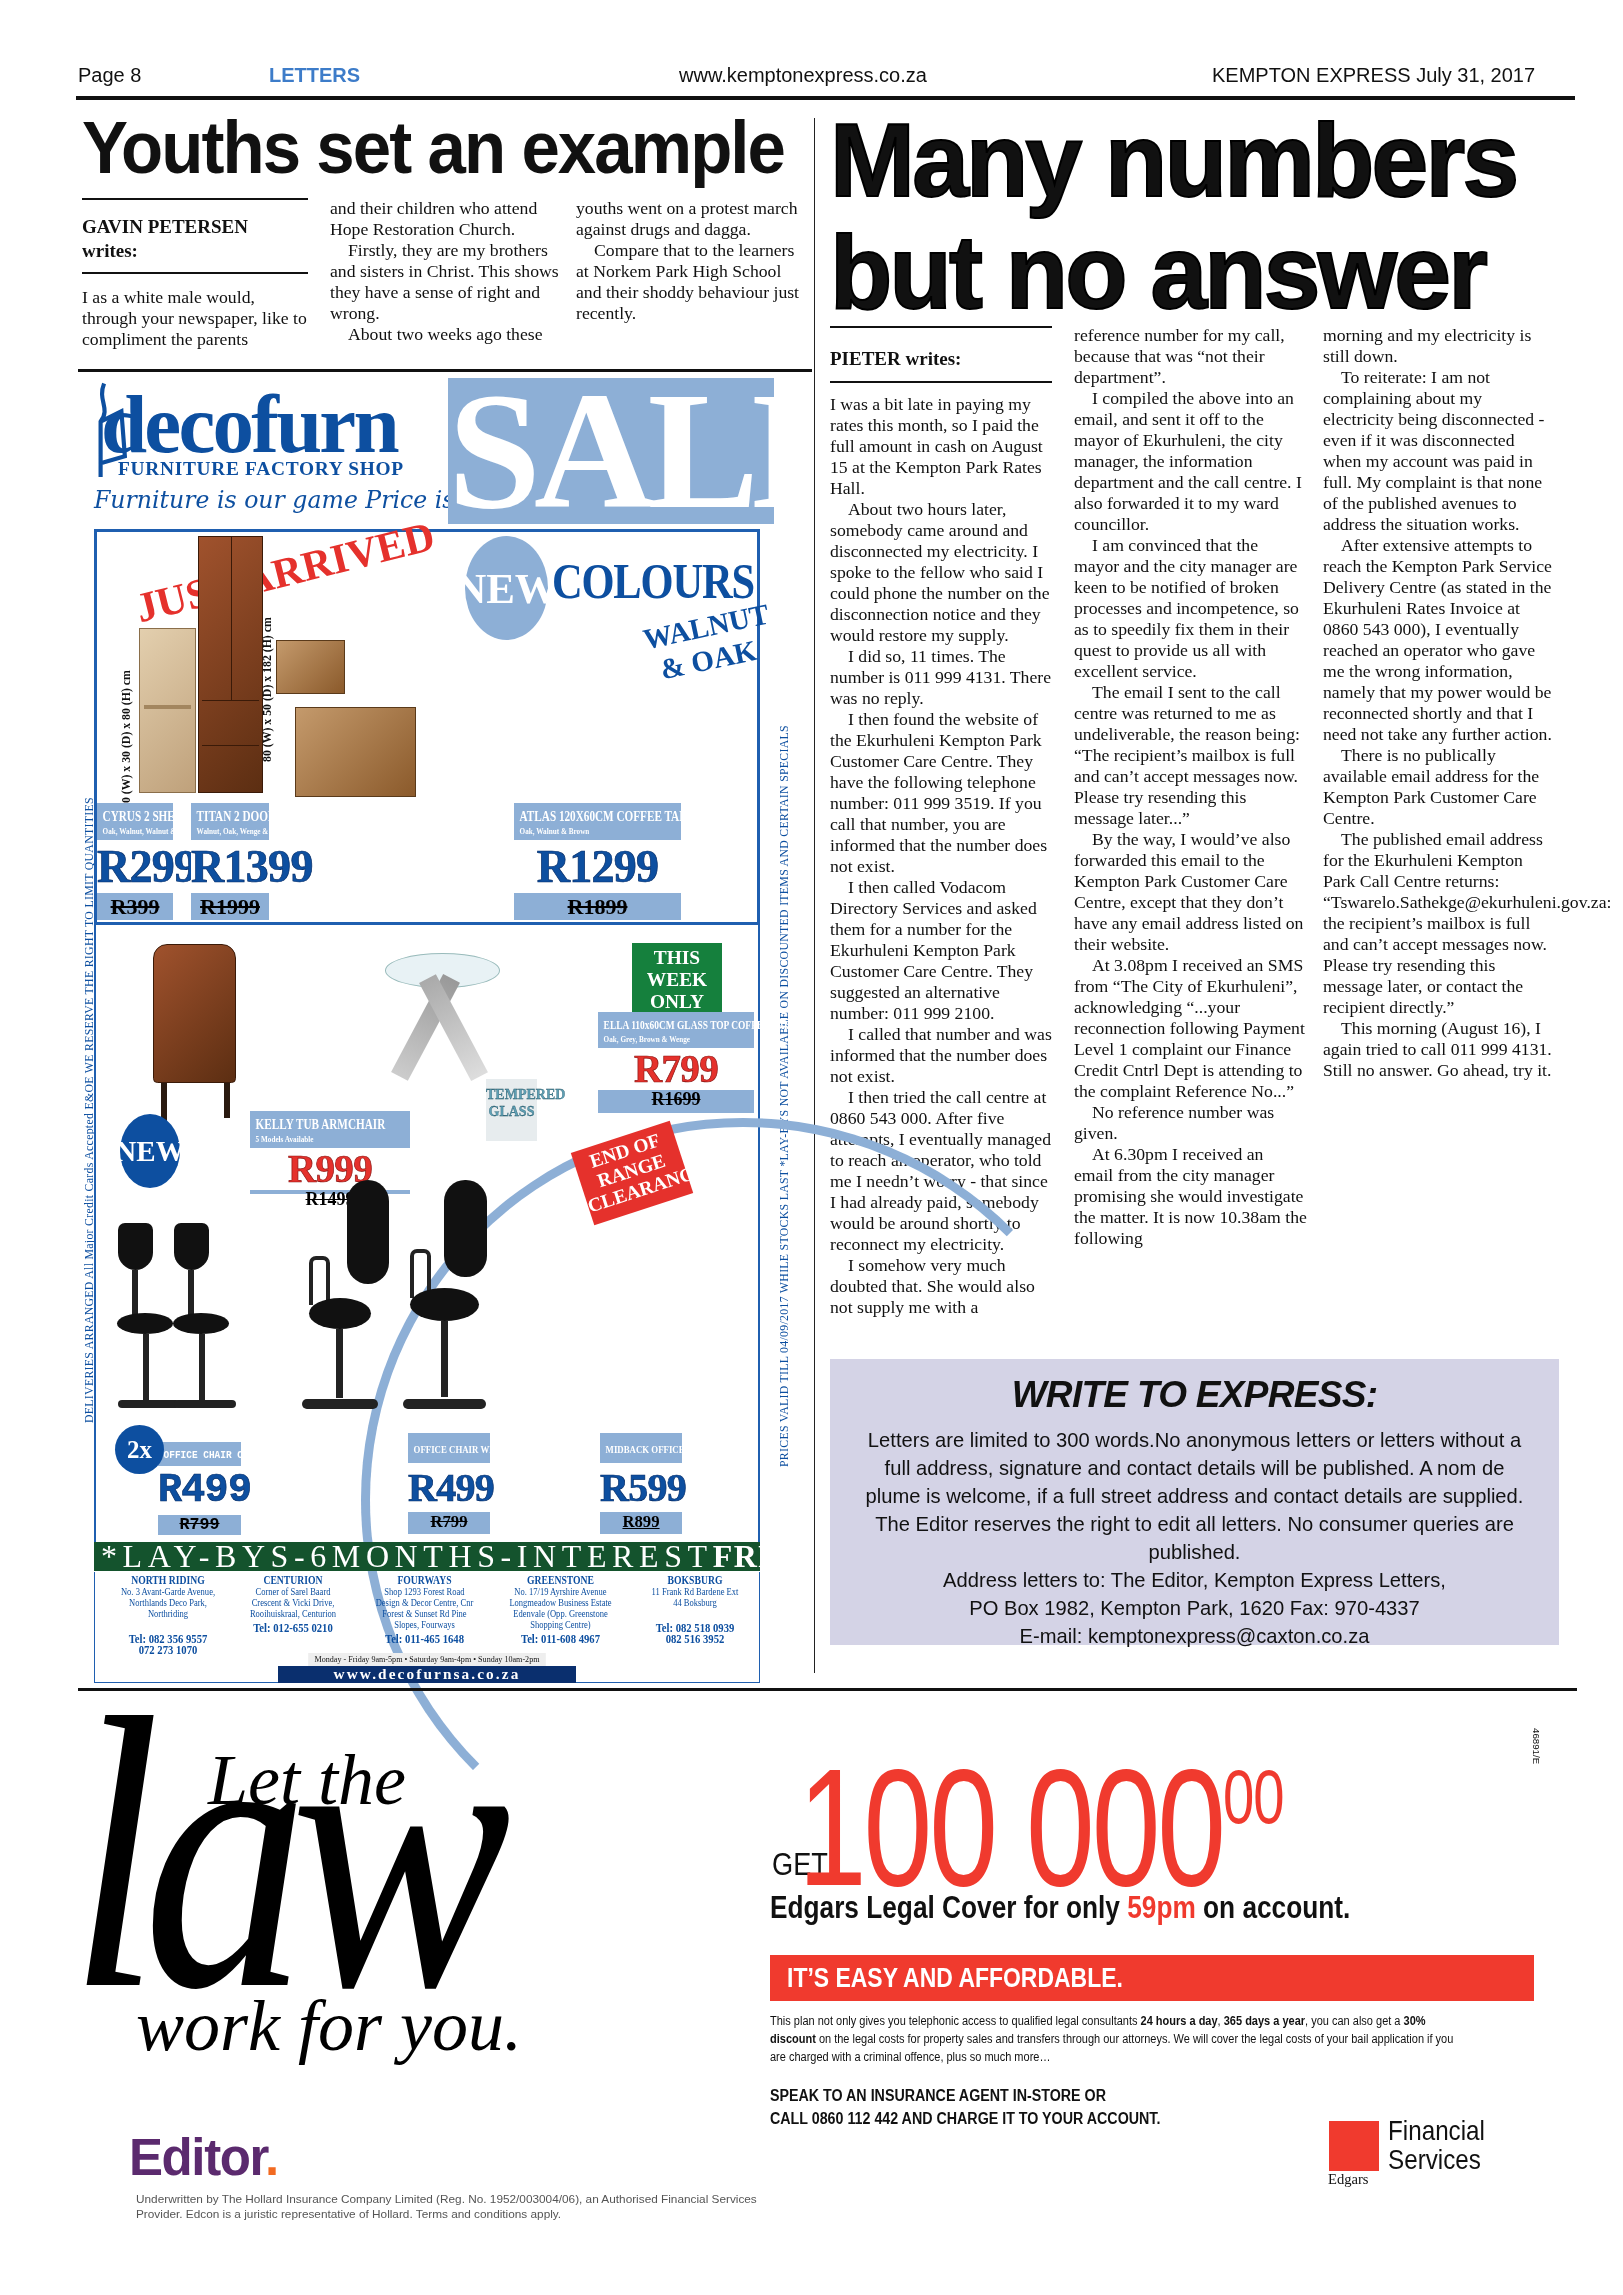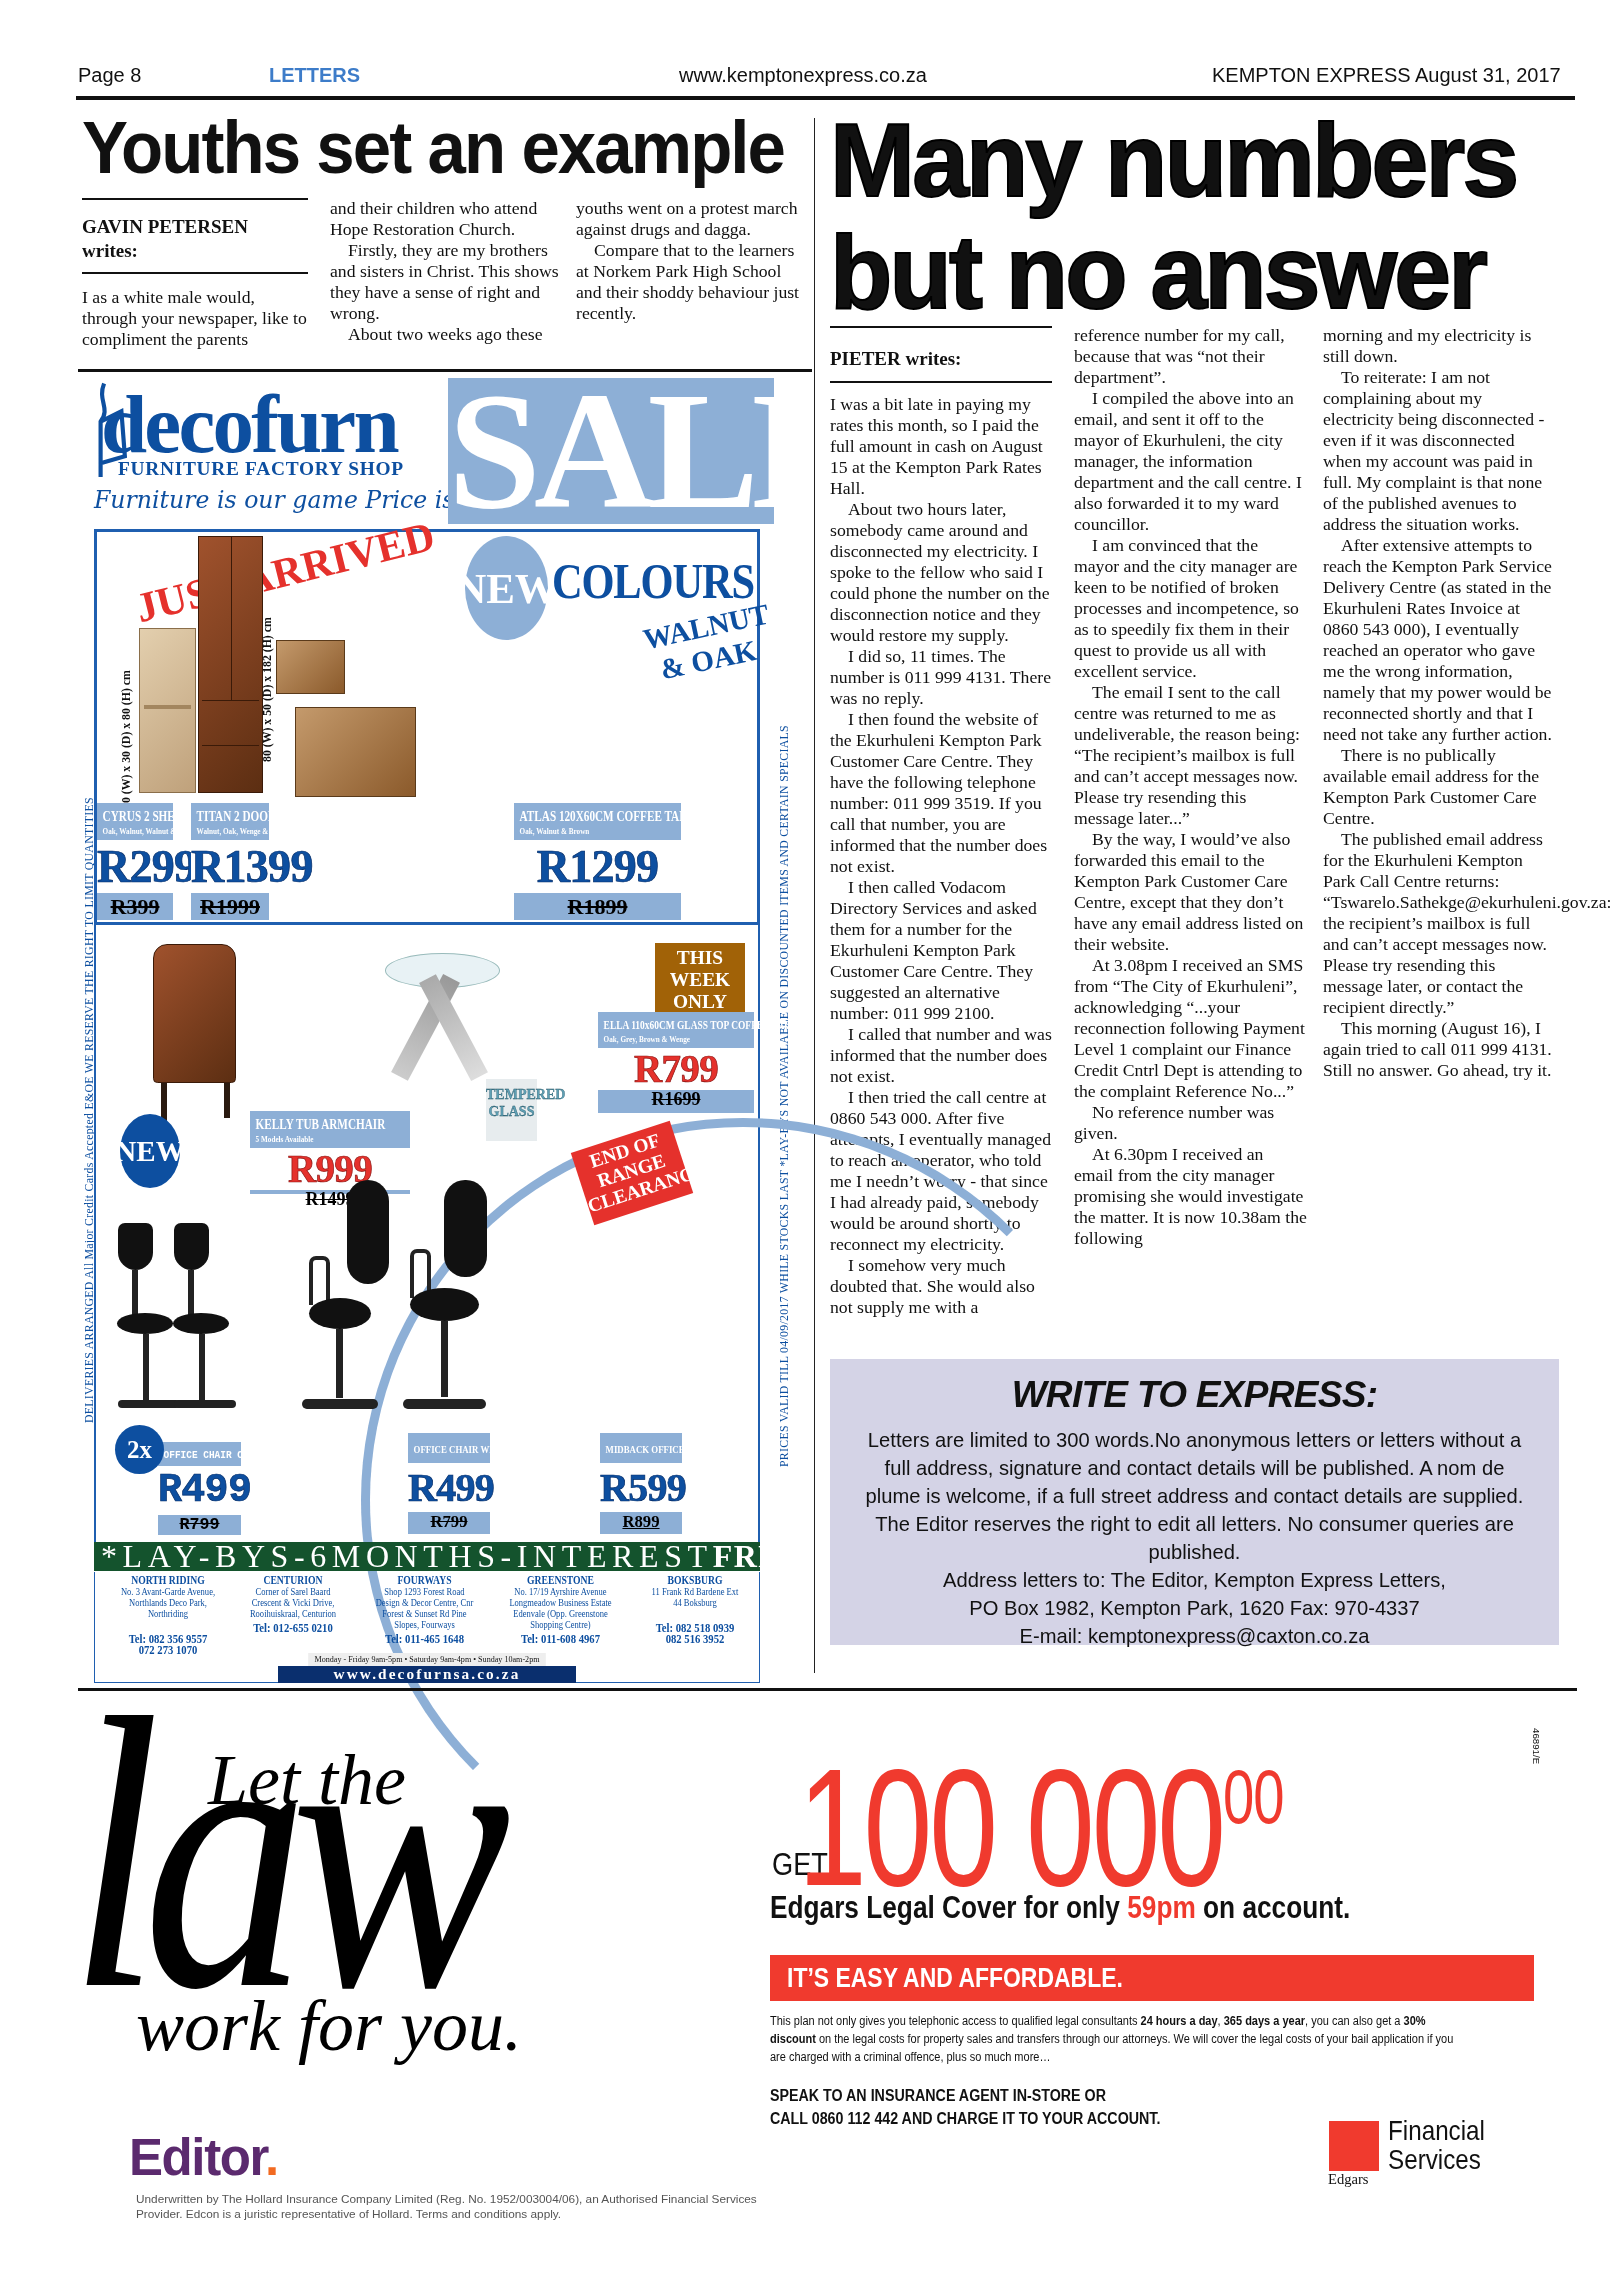--- a/index.html
+++ b/index.html
@@ -45,21 +45,21 @@
   .furn-light { background: linear-gradient(135deg, #e3cfae, #bfa17b); border: 1.4px solid #8a6e4a; }
 
   .tag { background: #8dafd6; color: #fff; }
   .tag .tname { font-weight: bold; font-size: 14px; padding: 5.6px 7px 0; transform: scaleX(0.8); transform-origin: left; white-space: nowrap; }
   .tag .tsub { font-size: 9px; font-weight: bold; padding: 1.4px 7px 4.2px; transform: scaleX(0.8); transform-origin: left; white-space: nowrap; }
   .tag .tprice { background: #fff; font-weight: 900; font-size: 46px; line-height: 53px; text-align: center; letter-spacing: -0.7px; }
   .tag .told { font-weight: 900; font-size: 22px; line-height: 28px; text-align: center; text-decoration: line-through; color: #000000; }
   .p-blue { color: #0d4fa0; -webkit-text-stroke: 0.7px #08306b; }
   .p-red { color: #e5312c; -webkit-text-stroke: 0.7px #8a1512; }
 
-  .thisweek { left: 655px; top: 943px; width: 90px; height: 75px; background: #a16207; color: #fff; font-weight: 900; font-size: 19.4px; line-height: 22px; text-align: center; padding-top: 4.2px; }
+  .thisweek { left: 632px; top: 943px; width: 90px; height: 75px; background: #15803d; color: #fff; font-weight: 900; font-size: 19.4px; line-height: 22px; text-align: center; padding-top: 4.2px; }
   .tempered { left: 486px; top: 1079px; width: 51px; height: 62px; background: #e7ecee; color: #5fa0b5; font-weight: 900; font-size: 14px; line-height: 16.7px; text-align: center; padding-top: 8.3px; -webkit-text-stroke: 0.3px #1e4f5f; }
   .new2 { left: 120px; top: 1114px; width: 60px; height: 74px; border-radius: 50%; background: #0d4fa0; color: #fff; font-weight: 900; font-size: 29px; display: flex; align-items: center; justify-content: center; }
   .clear-arc { left: 361px; top: 1118px; width: 764px; height: 764px; border-radius: 50%; border: 9.7px solid #8dafd6; border-right-color: transparent; border-bottom-color: transparent; }
   .endrange { left: 580px; top: 1135px; width: 104px; height: 76px; background: #e5312c; color: #fff; font-weight: 900; font-size: 19.4px; line-height: 21px; text-align: center; transform: rotate(-18deg); padding-top: 4.2px; }
   .twox { left: 115px; top: 1425px; width: 49px; height: 49px; border-radius: 50%; background: #0d4fa0; color: #fff; font-weight: 900; font-size: 25px; display: flex; align-items: center; justify-content: center; z-index: 3; }
 
   .chair-back { background: #111; border-radius: 8.3px 8.3px 21px 21px; }
   .chair-seat { background: #111; border-radius: 50%; }
   .chair-post { background: #222; }
 
@@ -94,21 +94,21 @@
   .efs-square { left: 1329px; top: 2121px; width: 50px; height: 50px; background: #f03a2e; }
   .efs-edgars { left: 1328px; top: 2171px; font-family: "Liberation Serif", serif; font-size: 14.6px; color: #111; }
   .efs-text { left: 1388px; top: 2116px; font-family: "Liberation Sans", sans-serif; font-size: 28.5px; line-height: 29px; color: #111; transform: scaleX(0.85); transform-origin: left; }
 </style>
 </head>
 <body>
 
 <div class="abs hdr" style="left:78px;">Page 8</div>
 <div class="abs hdr" style="left:269px; color:#3d7cc9; font-weight:bold;">LETTERS</div>
 <div class="abs hdr" style="left:679px;">www.kemptonexpress.co.za</div>
-<div class="abs hdr" style="left:1212px;">KEMPTON EXPRESS  August 31, 2017</div>
+<div class="abs hdr" style="left:1212px;">KEMPTON EXPRESS  July 31, 2017</div>
 <div class="abs hdr-rule"></div>
 
 <div class="abs h1-left">Youths set an example</div>
 <div class="abs vdiv"></div>
 
 <div class="abs col" style="left:82px; top:198px; width:226px;">
   <div class="byline-block" style="padding:15.3px 0 9.7px; margin-bottom:12.5px;">
     <div>GAVIN PETERSEN</div>
     <div>writes:</div>
   </div>

